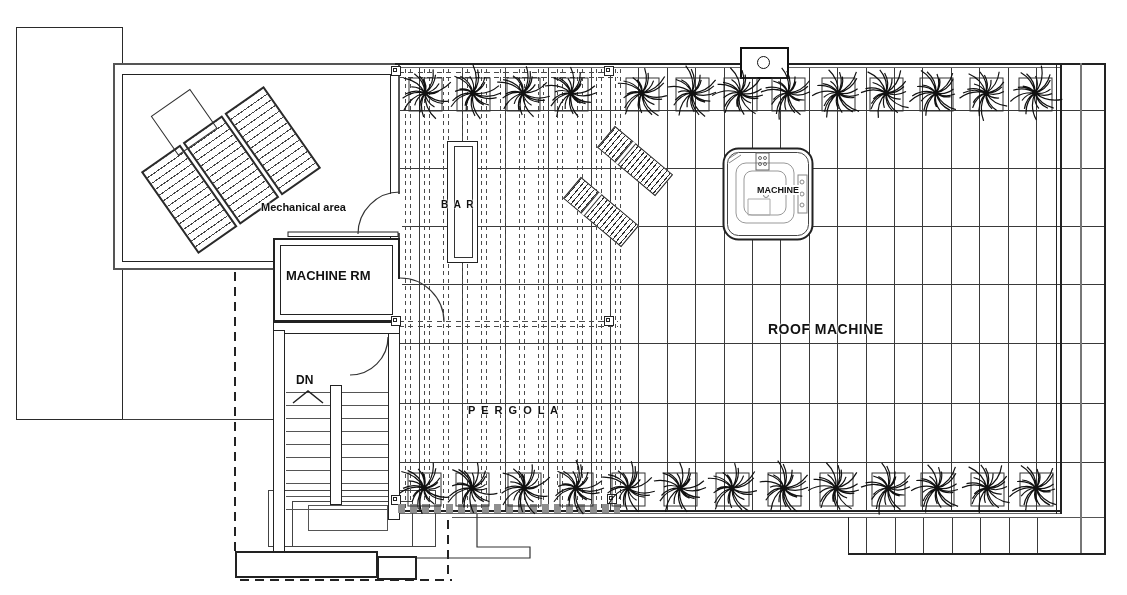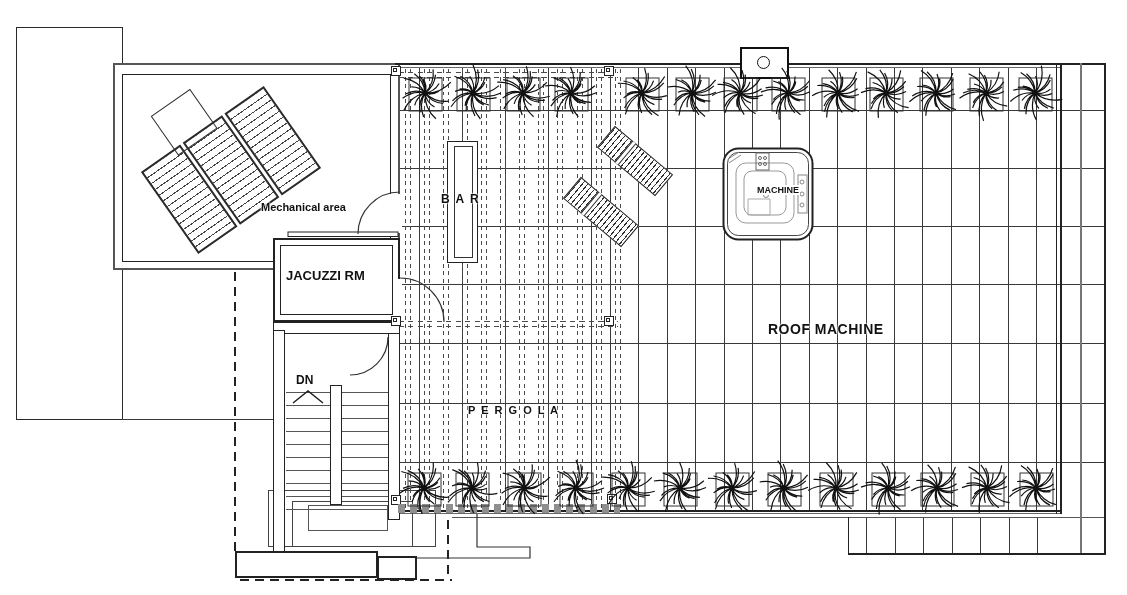--- a/index.html
+++ b/index.html
@@ -115,23 +115,23 @@
   <svg style="left:0;top:0;z-index:24;pointer-events:none;" width="1127" height="595" viewBox="0 0 1127 595">
     <rect x="288" y="232" width="110" height="4.5" fill="#fff" stroke="#222" stroke-width="1"></rect>
     <path d="M400,192 A42,42 0 0 0 358,234" fill="none" stroke="#333" stroke-width="1.2"></path>
     <path d="M400,278 A44,44 0 0 1 444,322" fill="none" stroke="#333" stroke-width="1.2"></path>
     <path d="M388,337 A38,38 0 0 1 350,375" fill="none" stroke="#333" stroke-width="1.2"></path>
     <path d="M293,403 L308,391 L323,403" fill="none" stroke="#222" stroke-width="1.5"></path>
     <path d="M477,514 V547 H530 V558 H417" fill="none" stroke="#333" stroke-width="1.2"></path>
   </svg>
 
   <div class="lbl" style="left:261px;top:201px;font-size:11px;">Mechanical area</div>
-  <div class="lbl" style="left:286px;top:268px;font-size:13px;">JACUZZI RM</div>
+  <div class="lbl" style="left:286px;top:268px;font-size:13px;">MACHINE RM</div>
   <div class="lbl" style="left:296px;top:373px;font-size:12px;">DN</div>
-  <div class="lbl" style="left:441px;top:192px;font-size:12px;letter-spacing:1.5px;">B A R</div>
+  <div class="lbl" style="left:441px;top:199px;font-size:10px;letter-spacing:1.5px;">B A R</div>
   <div class="lbl" style="left:468px;top:404px;font-size:11px;letter-spacing:1.5px;">P E R G O L A</div>
   <div class="lbl" style="left:768px;top:321px;font-size:14px;letter-spacing:0.5px;">ROOF MACHINE</div>
   <div class="lbl" style="left:756px;top:185px;font-size:9px;background:#fff;padding:0 1px;">MACHINE</div>
 
 <div class="ln" style="left: 400px; top: 110px; width: 704px; height: 1px; z-index: 1;"></div>
     <div class="ln" style="left: 400px; top: 168px; width: 704px; height: 1px; z-index: 1;"></div>
     <div class="ln" style="left: 400px; top: 226px; width: 704px; height: 1px; z-index: 1;"></div>
     <div class="ln" style="left: 400px; top: 284px; width: 704px; height: 1px; z-index: 1;"></div>
     <div class="ln" style="left: 400px; top: 343px; width: 704px; height: 1px; z-index: 1;"></div>
     <div class="ln" style="left: 400px; top: 403px; width: 704px; height: 1px; z-index: 1;"></div>

